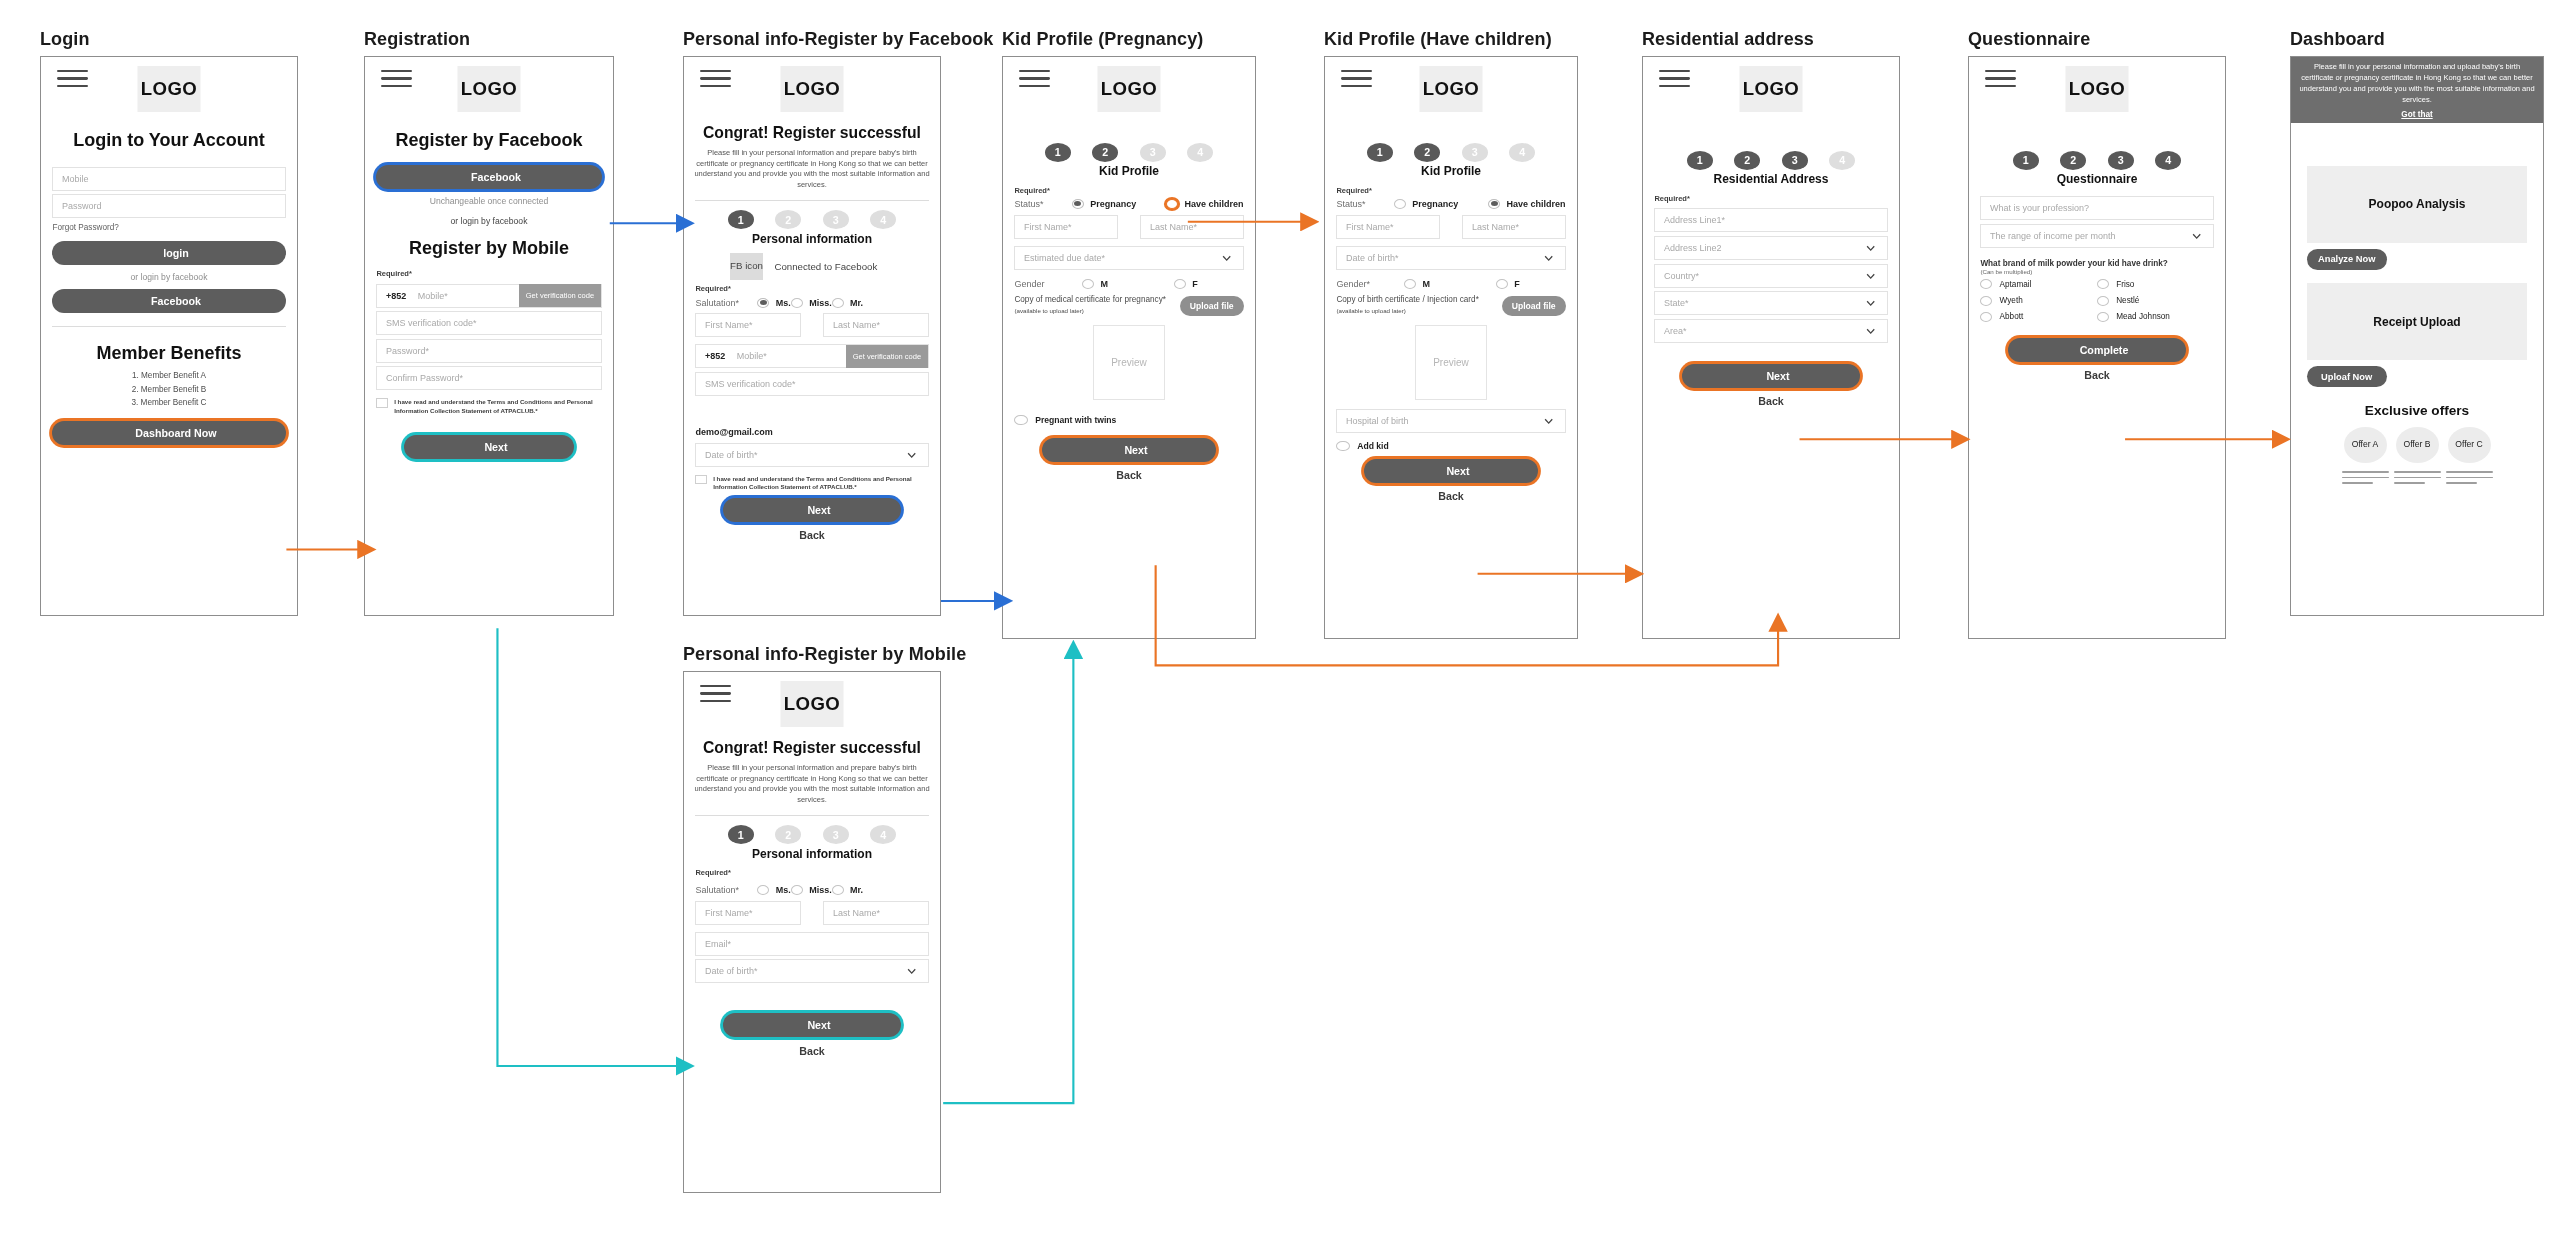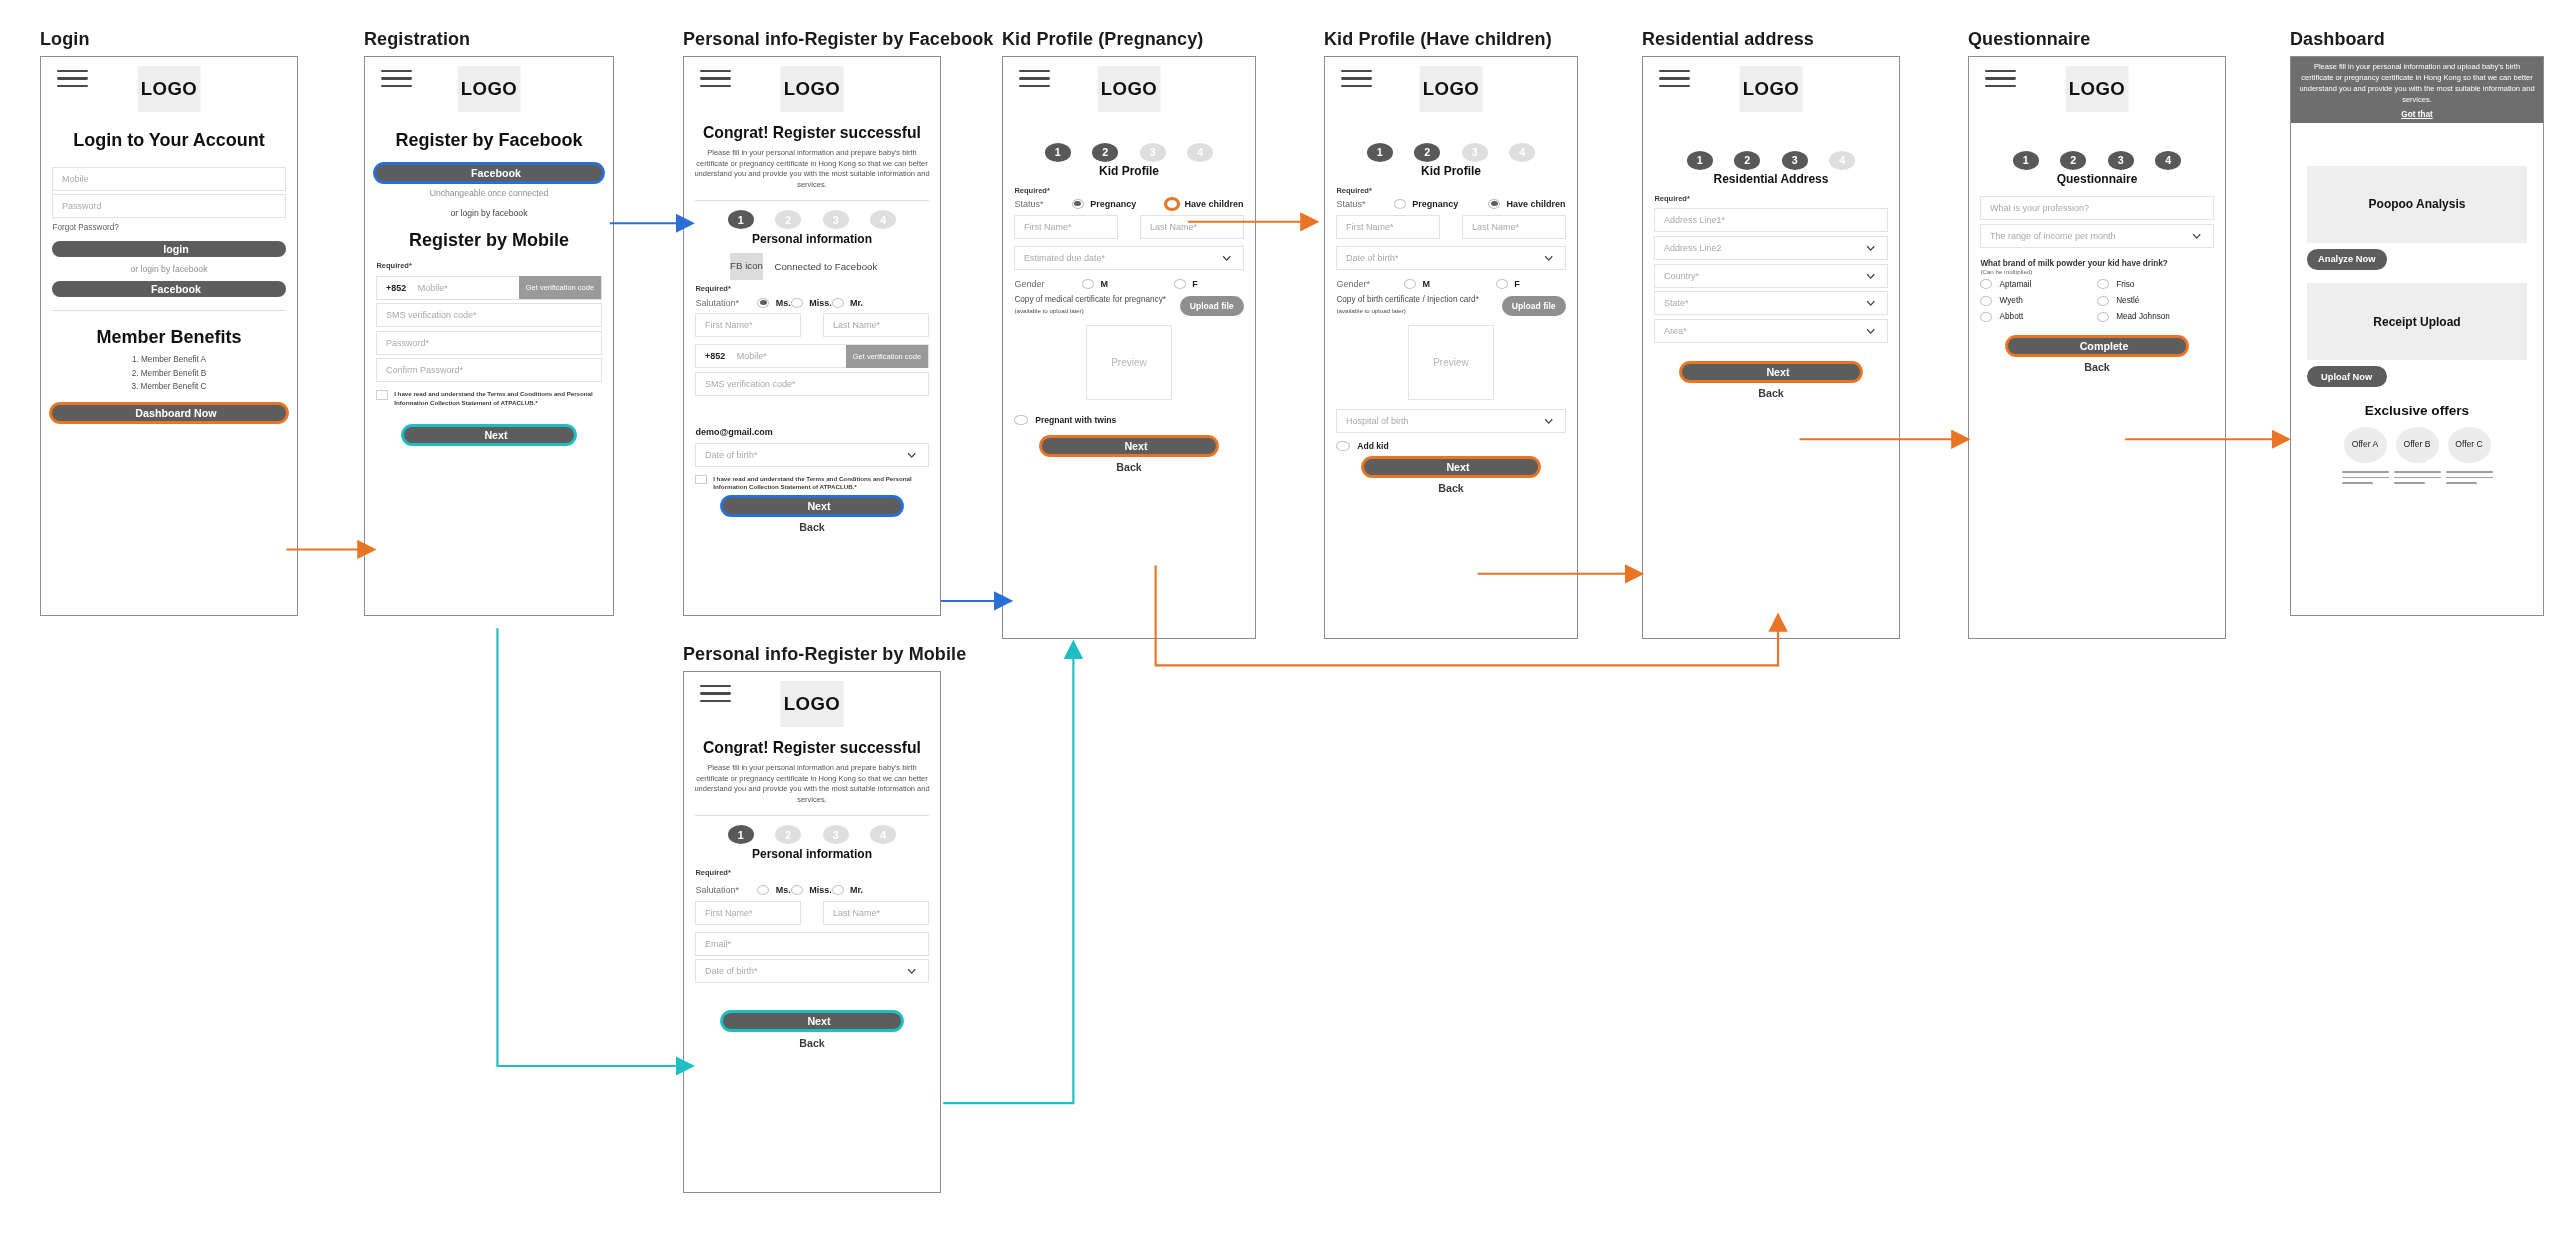--- a/index.html
+++ b/index.html
@@ -67,21 +67,21 @@
   .row2 .field { flex:1; }
 
   .prefix { font-size:9px; font-weight:bold; color:#222; margin-right:11.4px; }
   .getcode {
     position:absolute; right:-0.7px; top:-0.7px; bottom:-0.7px; background:#9a9a9a;
     color:#fff; font-size:7.5px; display:flex; align-items:center;
     padding:0 7.2px; white-space:nowrap;
   }
 
   .btn {
-    margin:7.2px 11.4px; height:16px; border-radius:13px; background:#5d5d5d;
+    margin:7.2px 11.4px; height:24px; border-radius:13px; background:#5d5d5d;
     color:#fff; font-size:10.7px; font-weight:bold;
     display:flex; align-items:center; justify-content:center; position:relative;padding-left:14px;
   }
   .btn.hl-orange { box-shadow:0 0 0 2.9px #ea7425; }
   .btn.hl-blue   { box-shadow:0 0 0 2.9px #2a6fd4; }
   .btn.hl-teal   { box-shadow:0 0 0 2.9px #1ebfc4; }
 
   .narrow { margin-left:39px; margin-right:39px; }
 
   .center-note { text-align:center; font-size:8.6px; color:#8e8e8e; margin:2.9px 0; }
@@ -113,21 +113,21 @@
   .fbrow span { font-size:9.7px; color:#444; }
 
   .email-line { font-size:9px; font-weight:bold; color:#222; padding:5.7px 11.4px 2.9px 11.4px;margin-top:25px; }
 
   .uploadrow { display:flex; align-items:center; justify-content:space-between; padding:4.3px 11.4px 2.9px 11.4px; gap:5.7px; }
   .uploadrow .cap { font-size:8.2px; color:#4b4b4b; line-height:1.3; }
   .uploadrow .cap small { font-size:6.2px; }
   .upbtn { background:#8f8f8f; color:#fff; font-size:8.6px; font-weight:bold;
            border-radius:11.4px; padding:5px 10px; white-space:nowrap; flex:0 0 auto; }
 
-  .preview { width:86px; height:75px; border:0.7px solid #e4e4e4; margin:5.7px auto 2.9px auto;
+  .preview { width:72px; height:75px; border:0.7px solid #e4e4e4; margin:5.7px auto 2.9px auto;
              display:flex; align-items:center; justify-content:center;
              font-size:10px; color:#b6b6b6; }
 
   .inline-check { display:flex; align-items:center; gap:7.2px; padding:4.3px 11.4px; }
   .inline-check .radio { width:13.6px; height:10.7px; }
   .inline-check span { font-size:8.6px; font-weight:bold; color:#1f1f1f; }
 
   .q-title { font-size:8.2px; font-weight:bold; color:#333; padding:7.2px 11.4px 0 11.4px; }
   .q-sub { font-size:6.2px; color:#666; padding:0 11.4px 2.9px 11.4px; }
   .brand-grid { display:grid; grid-template-columns:1fr 1fr; row-gap:6.4px; padding:1.4px 11.4px 2.9px 11.4px; }

